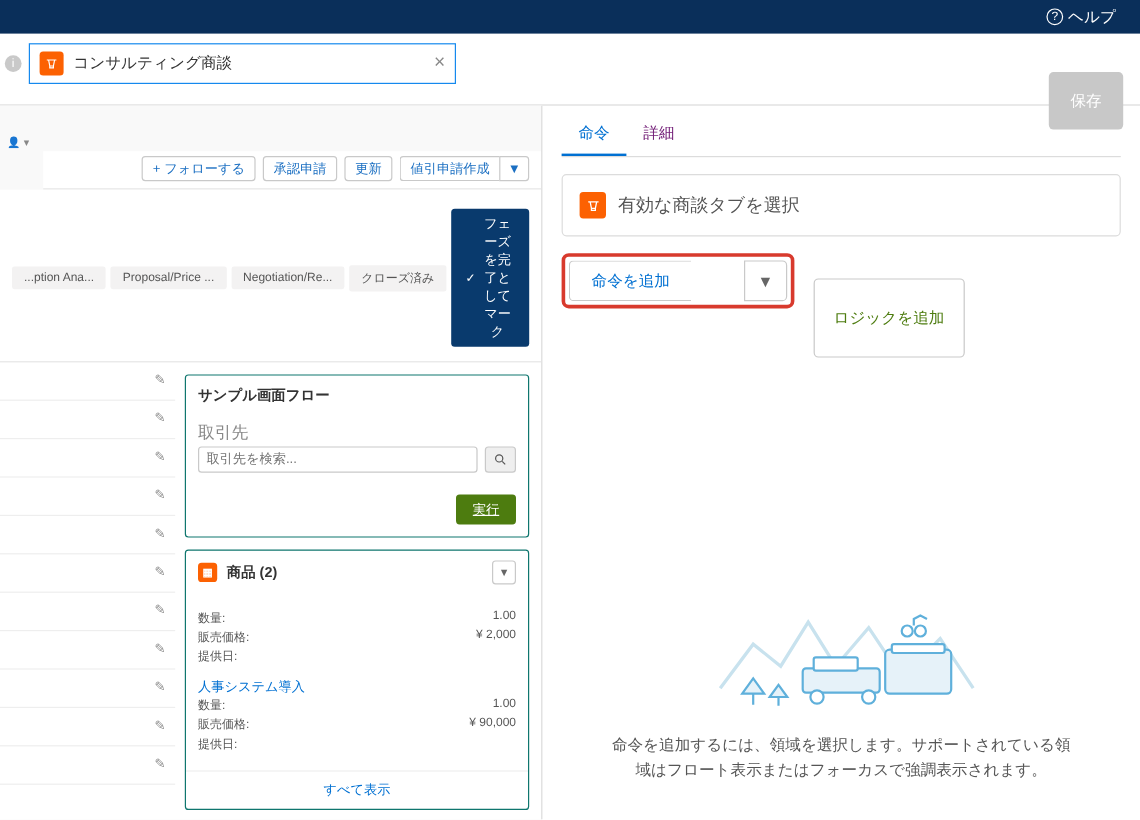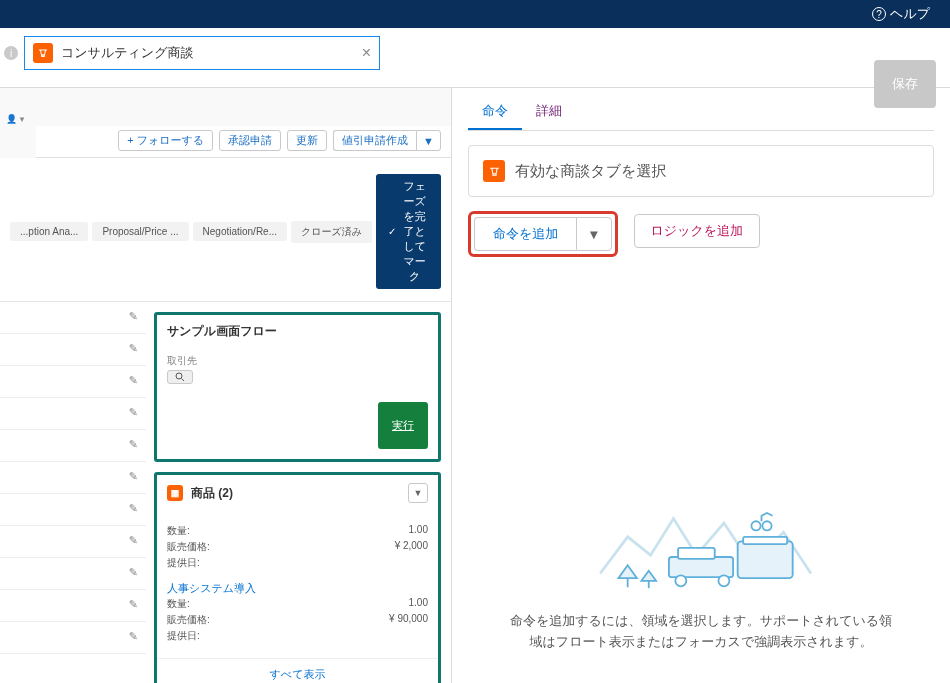--- a/index.html
+++ b/index.html
@@ -35,53 +35,53 @@
   .mark-btn { background: #093a6d; color: #fff; border: none; border-radius: 3px; font-size: 11px; padding: 5px 12px; cursor: pointer; display: flex; align-items: center; gap: 4px; }
   .mark-btn .check { font-size: 10px; }
 
   .left-cols { display: flex; }
   .left-col-a { width: 146px; }
   .field-stub { height: 32px; border-bottom: 1px solid #eee; position: relative; }
   .field-stub .pen { position: absolute; right: 8px; top: 8px; color: #888; font-size: 11px; }
 
   .left-col-b { flex: 1; padding-left: 8px; }
 
-  .card { border: 3px solid #0f766e; border-radius: 3px; margin: 10px 10px 10px 0; background: #fff; }
+  .card { border: 1px solid #0f766e; border-radius: 3px; margin: 10px 10px 10px 0; background: #fff; }
   .card-header { display: flex; align-items: center; padding: 8px 10px; font-size: 12px; font-weight: bold; gap: 8px; }
   .card-header .icon { width: 16px; height: 16px; border-radius: 3px; display: flex; align-items: center; justify-content: center; color: #fff; font-size: 9px; }
   .card-header .title { flex: 1; }
   .card-header .toggle { border: 1px solid #c9c9c9; border-radius: 3px; width: 20px; height: 20px; display: flex; align-items: center; justify-content: center; cursor: pointer; color: #666; font-size: 9px; }
   .card-body { padding: 6px 10px 10px; font-size: 11px; }
   .search-row { display: flex; gap: 6px; }
   .search-input { flex: 1; border: 1px solid #c9c9c9; border-radius: 3px; padding: 4px 6px; font-size: 11px; color: #aaa; }
   .search-btn { border: 1px solid #c9c9c9; border-radius: 3px; width: 26px; display: flex; align-items: center; justify-content: center; cursor: pointer; }
   .exec-row { display: flex; justify-content: flex-end; padding: 8px 10px 10px; }
-  .exec-btn { background: #15803d; color: #fff; border: none; border-radius: 3px; font-size: 11px; padding: 16px 14px; cursor: pointer; text-decoration: underline; }
+  .exec-btn { background: #4d7c0f; color: #fff; border: none; border-radius: 3px; font-size: 11px; padding: 5px 14px; cursor: pointer; text-decoration: underline; }
 
   .prod-item { padding: 6px 0 4px; }
   .prod-item .link { color: #0070d2; font-size: 11px; cursor: pointer; }
   .prod-row { display: flex; justify-content: space-between; color: #555; font-size: 10px; padding: 1px 0; }
   .prod-row .lbl { min-width: 50px; }
   .show-all { text-align: center; padding: 8px; color: #0070d2; font-size: 11px; cursor: pointer; border-top: 1px solid #eee; }
   .product-icon { background:#fc6102; }
 
   
   .tabs { display: flex; border-bottom: 1px solid #dcdcdc; margin-top: 6px; text-align: right; }
   .tab { padding: 8px 14px; font-size: 13px; color: #701a75; cursor: pointer; }
   .tab.active { color: #0070d2; border-bottom: 2px solid #0070d2; }
 
   .panel { margin-top: 14px; border: 1px solid #dcdcdc; border-radius: 4px; padding: 14px 14px; display: flex; align-items: center; gap: 10px; }
   .panel .badge { width: 22px; height: 22px; background: #fc6102; border-radius: 3px; display:flex; align-items:center; justify-content:center; color:#fff; }
   .panel .txt { font-size: 15px; color: #555; }
 
   .action-row { display: flex; gap: 16px; margin-top: 14px; align-items:flex-start; }
-  .btn-group { display: flex; border: 3px solid #d83a2d; border-radius: 6px; padding: 3px; }
+  .btn-group { display: flex; border: 3px solid #d83a2d; border-radius: 6px; padding: 3px; gap: 44px; }
   .btn-group .primary { border: 1px solid #c9c9c9; border-radius: 4px 0 0 4px; padding: 7px 18px; font-size: 13px; color: #0070d2; background: #fff; cursor: pointer; border-right: none; }
   .btn-group .caret { border: 1px solid #c9c9c9; border-radius: 0 4px 4px 0; padding: 7px 10px; background: #fff; cursor: pointer; color: #666; }
-  .logic-btn { border: 1px solid #c9c9c9; border-radius: 4px; padding: 7px 16px; font-size: 13px; color: #be185d; background: #fff; cursor: pointer; margin-top:3px; }
+  .logic-btn { border: 1px solid #c9c9c9; border-radius: 4px; padding: 23px 16px; font-size: 13px; color: #4d7c0f; background: #fff; cursor: pointer; margin-top:21px; }
 
   .illustration-wrap { flex: 1; display: flex; flex-direction: column; align-items: center; justify-content: flex-end; padding-bottom: 20px; }
   .illustration { width: 300px; height: 110px; margin-top: 180px; }
   .instructions { text-align: center; font-size: 13px; color: #555; line-height: 1.6; padding: 10px 40px; }
 
   .small-profile { font-size: 9px; color:#888; padding:2px 6px; }
 </style>
 </head>
 <body>
 
@@ -172,22 +172,23 @@
             </div>
         </div>
 
         <div class="left-col-b">
 
           <div class="card">
             <div class="card-header">
               <span class="title">サンプル画面フロー</span>
             </div>
             <div class="card-body">
-              <div style="font-size:10px;color:#888;margin-bottom:2px;">取引先</div>
+              <div style="font-size:14px;color:#888;margin-bottom:2px;">取引先</div>
               <div class="search-row">
+                <input class="search-input" placeholder="取引先を検索..." style="">
                 <button class="search-btn">
                   <svg width="12" height="12" viewBox="0 0 24 24" fill="none" stroke="#555" stroke-width="2">
                       <circle cx="10" cy="10" r="6"></circle>
                       <path d="M20 20l-5-5"></path>
                     </svg>
                 </button>
               </div>
             </div>
             <div class="exec-row">
               <button class="exec-btn">実行</button>

